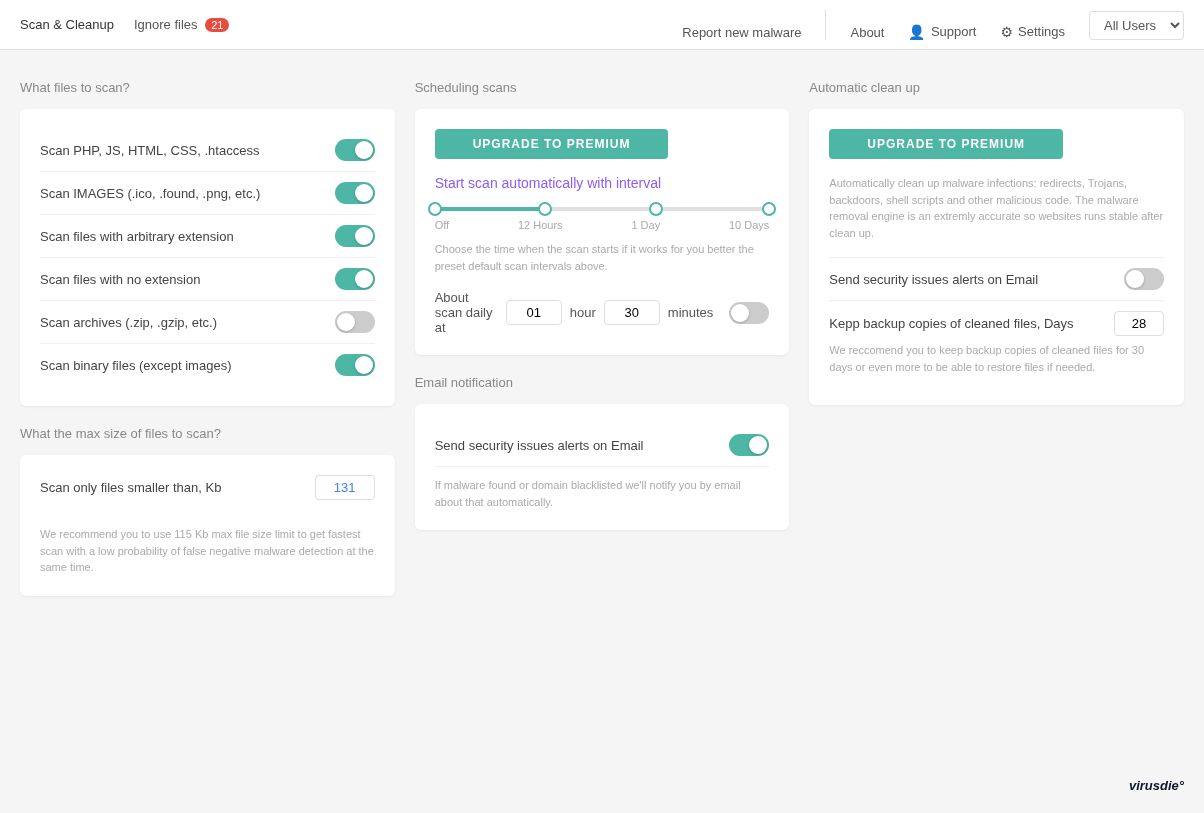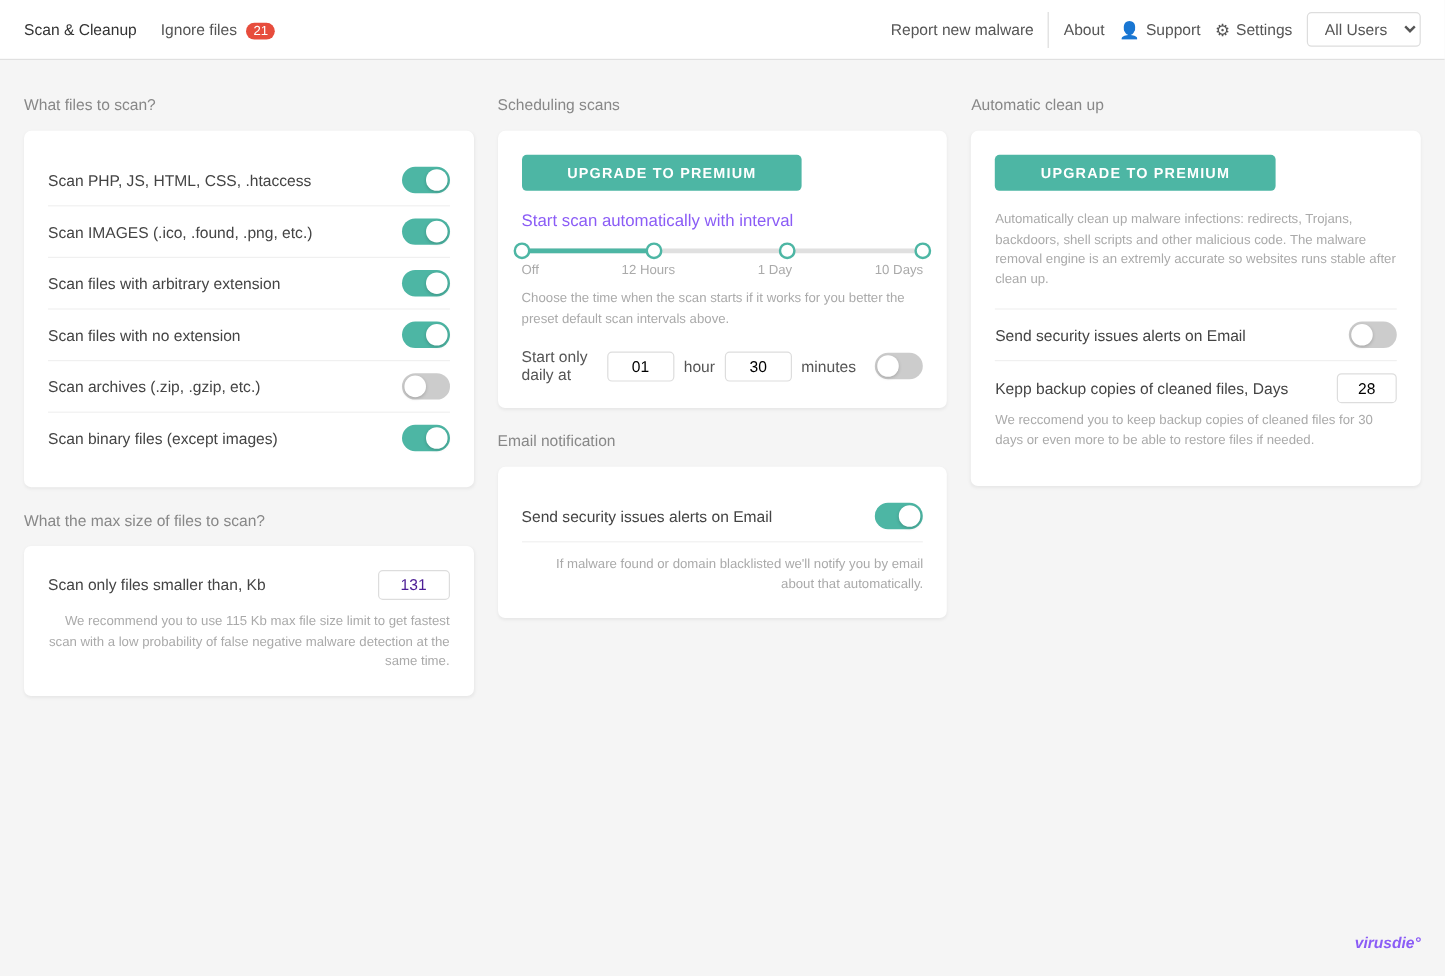--- a/index.html
+++ b/index.html
@@ -40,22 +40,22 @@
       background: #e74c3c;
       color: #fff;
       border-radius: 10px;
       padding: 1px 6px;
       font-size: 11px;
       margin-left: 4px;
     }
     .header-right {
       margin-left: auto;
       display: flex;
-      align-items: center;
-      gap: 12px;
+      align-items: flex-end;
+      gap: 24px;
     }
     .header-right-item {
       font-size: 13px;
       color: #555;
       cursor: pointer;
       display: flex;
       align-items: center;
       gap: 5px;
     }
     .separator {
@@ -145,37 +145,36 @@
     .size-card {
       background: #fff;
       border-radius: 6px;
       padding: 20px;
       box-shadow: 0 1px 3px rgba(0,0,0,0.06);
     }
     .size-row {
       display: flex;
       align-items: center;
       justify-content: space-between;
-      margin-bottom: 10px;
+      margin-bottom: 26px;
     }
     .size-label { font-size: 13px; color: #444; }
     .size-input {
       width: 60px;
       border: 1px solid #ddd;
       border-radius: 4px;
       padding: 4px 8px;
       font-size: 13px;
       text-align: center;
-      color: #4c1d95;
+      color: #3b82f6;
     }
     .size-desc {
       font-size: 11px;
       color: #aaa;
       line-height: 1.5;
-      text-align: right;
     }
 
     
     .premium-btn {
       display: inline-block;
       background: #4db6a4;
       color: #fff;
       font-size: 12px;
       font-weight: 600;
       letter-spacing: 1px;
@@ -328,21 +327,21 @@
 
     
     .footer {
       position: fixed;
       bottom: 20px;
       right: 20px;
       font-size: 13px;
       color: #bbb;
       font-style: italic;
     }
-    .brand-name { font-weight: 600; color: #8b5cf6; }
+    .brand-name { font-weight: 600; color: #0f172a; }
 
     
     .icon-support::before { content: '👤'; font-size: 14px; }
     .icon-settings::before { content: '⚙'; font-size: 14px; }
 
     .left-col { display: flex; flex-direction: column; gap: 0; }
   </style>
 </head>
 <body>
 
@@ -447,21 +446,21 @@
           <span>Off</span>
           <span>12 Hours</span>
           <span>1 Day</span>
           <span>10 Days</span>
         </div>
       </div>
 
       <div class="slider-desc">Choose the time when the scan starts if it works for you better the preset default scan intervals above.</div>
 
       <div class="daily-scan-row">
-        <span>Start only daily at</span>
+        <span>About scan daily at</span>
         <input class="time-input" type="text" value="01" style="">
         <span>hour</span>
         <input class="time-input" type="text" value="30" style="">
         <span>minutes</span>
         <div class="toggle off" style="margin-left: 8px;">
             <div class="toggle-knob"></div>
           </div>
       </div>
     </div>
 

